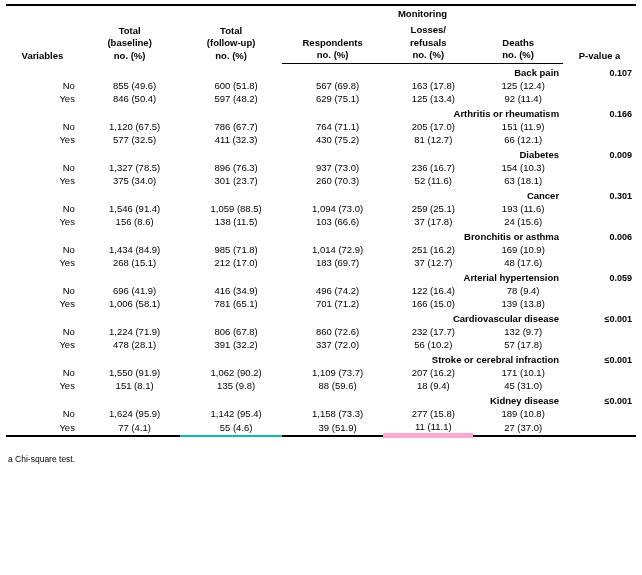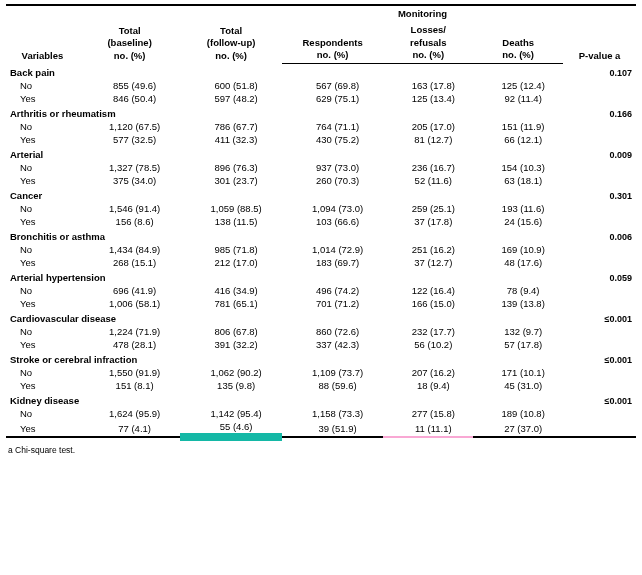--- a/index.html
+++ b/index.html
@@ -38,42 +38,42 @@
     }
     th.left-align {
       text-align: left;
     }
     td {
       padding: 1px 4px;
       vertical-align: middle;
     }
     td.variable-name {
       font-weight: normal;
-      text-align: left;
+      text-align: right;
     }
     td.number {
       text-align: center;
     }
     td.pvalue {
       text-align: right;
       font-size: 9px;
     }
     tr.group-header td {
       font-weight: bold;
       padding-top: 3px;
     }
     tr.data-row td {
       padding-left: 14px;
     }
     .monitoring-span {
       border-bottom: 1px solid #000;
     }
     .footnote {
       font-size: 8.5px;
-      margin-top: 4px;
+      margin-top: 16px;
       padding: 0 2px;
     }
     tbody tr:last-child td {
       border-bottom: 2px solid #000;
     }
   </style>
 </head>
 <body>
 
 <div class="table-container">
@@ -149,21 +149,21 @@
         <tr class="data-row">
       <td class="variable-name" style="">Yes</td>
       <td class="number" style="">577 (32.5)</td>
       <td class="number" style="">411 (32.3)</td>
       <td class="number" style="">430 (75.2)</td>
       <td class="number" style="">81 (12.7)</td>
       <td class="number" style="">66 (12.1)</td>
       <td class="pvalue" style=""></td>
     </tr>
         <tr class="group-header">
-    <td class="variable-name" colspan="6">Arterial</td>
+    <td class="variable-name" colspan="6">Diabetes</td>
     <td class="pvalue">0.009</td>
   </tr>
         <tr class="data-row">
       <td class="variable-name" style="">No</td>
       <td class="number" style="">1,327 (78.5)</td>
       <td class="number" style="">896 (76.3)</td>
       <td class="number" style="">937 (73.0)</td>
       <td class="number" style="">236 (16.7)</td>
       <td class="number" style="">154 (10.3)</td>
       <td class="pvalue" style=""></td>
@@ -253,21 +253,21 @@
       <td class="number" style="">806 (67.8)</td>
       <td class="number" style="">860 (72.6)</td>
       <td class="number" style="">232 (17.7)</td>
       <td class="number" style="">132 (9.7)</td>
       <td class="pvalue" style=""></td>
     </tr>
         <tr class="data-row">
       <td class="variable-name" style="">Yes</td>
       <td class="number" style="">478 (28.1)</td>
       <td class="number" style="">391 (32.2)</td>
-      <td class="number" style="">337 (42.3)</td>
+      <td class="number" style="">337 (72.0)</td>
       <td class="number" style="">56 (10.2)</td>
       <td class="number" style="">57 (17.8)</td>
       <td class="pvalue" style=""></td>
     </tr>
         <tr class="group-header">
     <td class="variable-name" colspan="6">Stroke or cerebral infraction</td>
     <td class="pvalue">≤0.001</td>
   </tr>
         <tr class="data-row">
       <td class="variable-name" style="">No</td>
@@ -296,22 +296,22 @@
       <td class="number" style="">1,624 (95.9)</td>
       <td class="number" style="">1,142 (95.4)</td>
       <td class="number" style="">1,158 (73.3)</td>
       <td class="number" style="">277 (15.8)</td>
       <td class="number" style="">189 (10.8)</td>
       <td class="pvalue" style=""></td>
     </tr>
         <tr class="data-row">
       <td class="variable-name" style="border-bottom: 2px solid #000;">Yes</td>
       <td class="number" style="border-bottom: 2px solid #000;">77 (4.1)</td>
-      <td class="number" style="border-bottom: 8px solid #14b8a6;">55 (4.6)</td>
+      <td class="number" style="border-bottom: 2px solid #14b8a6;">55 (4.6)</td>
       <td class="number" style="border-bottom: 2px solid #000;">39 (51.9)</td>
-      <td class="number" style="border-bottom: 2px solid #f9a8d4;">11 (11.1)</td>
+      <td class="number" style="border-bottom: 5px solid #f9a8d4;">11 (11.1)</td>
       <td class="number" style="border-bottom: 2px solid #000;">27 (37.0)</td>
       <td class="pvalue" style="border-bottom: 2px solid #000;"></td>
     </tr>
       </tbody>
   </table>
   <div class="footnote">a Chi-square test.</div>
 </div>
 
 </body></html>

